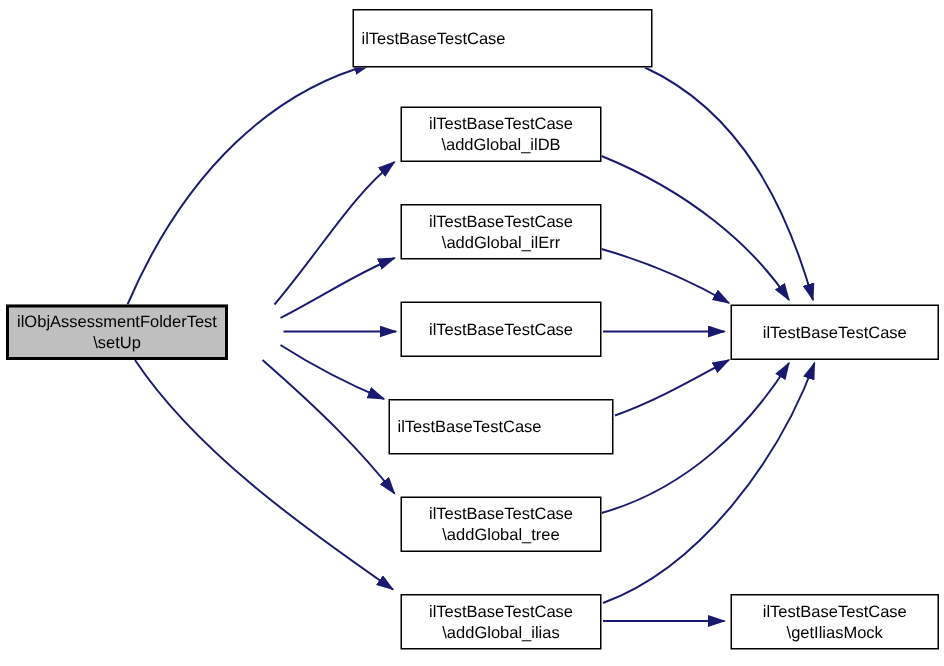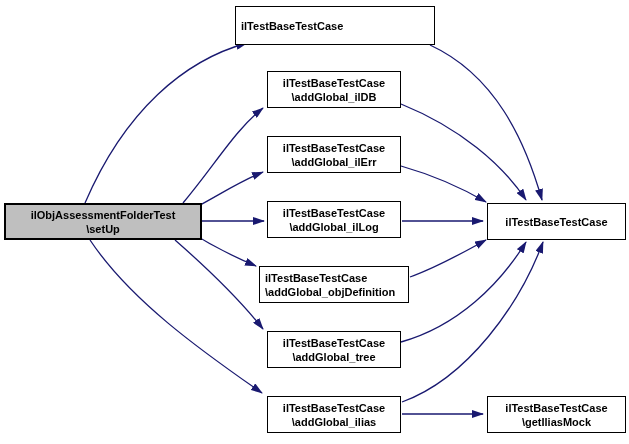--- a/index.html
+++ b/index.html
@@ -49,21 +49,20 @@
     text-align: left;
     padding-left: 5px;
   }
   .node.highlighted {
     background: #bfbfbf;
     border-width: 2px;
     cursor: default;
   }
   .node span {
     display: block;
-    font-weight: bold;
   }
 </style>
 </head>
 <body>
 
 <div id="canvas">
   <svg id="edges" viewBox="0 0 629 444" xmlns="http://www.w3.org/2000/svg">
     <defs>
       <marker id="arrow" markerUnits="userSpaceOnUse" markerWidth="12" markerHeight="8" viewBox="0 0 12 8" refX="11" refY="4" orient="auto">
         <path d="M0,0 L12,4 L0,8 z" fill="#191970"></path>
@@ -81,42 +80,40 @@
         <path d="M401,104 C460,128 502,164 526,200" class="edge" marker-end="url(#arrow)" stroke="#191970"></path>
         <path d="M401,166 C436,176 462,188 486,202" class="edge" marker-end="url(#arrow)" stroke="#191970"></path>
         <path d="M402,221 L483,221" class="edge" marker-end="url(#arrow)" stroke="#191970"></path>
         <path d="M410,277 C438,267 462,253 486,240" class="edge" marker-end="url(#arrow)" stroke="#191970"></path>
         <path d="M401,342 C458,326 500,284 526,242" class="edge" marker-end="url(#arrow)" stroke="#191970"></path>
         <path d="M402,402 C468,378 520,304 543,242" class="edge" marker-end="url(#arrow)" stroke="#191970"></path>
         <path d="M402,414 L483,414" class="edge" marker-end="url(#arrow)" stroke="#191970"></path>
       </g>
   </svg>
   <div id="node-layer">
-      <div class="node highlighted" style="left: 4px; top: 203px; width: 198px; height: 37px;">
+      <div class="node highlighted" style="left: 4px; top: 203px; width: 148px; height: 37px;">
     <span class="l1">ilObjAssessmentFolderTest</span>
     <span class="l2">\setUp</span>
   </div>
       <div class="node align-left" style="left: 235px; top: 6px; width: 200px; height: 39px;">
     <span class="l1">ilTestBaseTestCase</span>
   </div>
       <div class="node" style="left: 267px; top: 71px; width: 134px; height: 37px;">
     <span class="l1">ilTestBaseTestCase</span>
     <span class="l2">\addGlobal_ilDB</span>
   </div>
       <div class="node" style="left: 267px; top: 136px; width: 134px; height: 37px;">
     <span class="l1">ilTestBaseTestCase</span>
     <span class="l2">\addGlobal_ilErr</span>
   </div>
       <div class="node" style="left: 267px; top: 201px; width: 134px; height: 37px;">
     <span class="l1">ilTestBaseTestCase</span>
-    <span class="l2">\addGlobal_ilLog</span>
   </div>
       <div class="node align-left" style="left: 259px; top: 266px; width: 150px; height: 37px;">
     <span class="l1">ilTestBaseTestCase</span>
-    <span class="l2">\addGlobal_objDefinition</span>
   </div>
       <div class="node" style="left: 267px; top: 331px; width: 134px; height: 37px;">
     <span class="l1">ilTestBaseTestCase</span>
     <span class="l2">\addGlobal_tree</span>
   </div>
       <div class="node" style="left: 267px; top: 396px; width: 134px; height: 37px;">
     <span class="l1">ilTestBaseTestCase</span>
     <span class="l2">\addGlobal_ilias</span>
   </div>
       <div class="node" style="left: 487px; top: 203px; width: 139px; height: 37px;">

